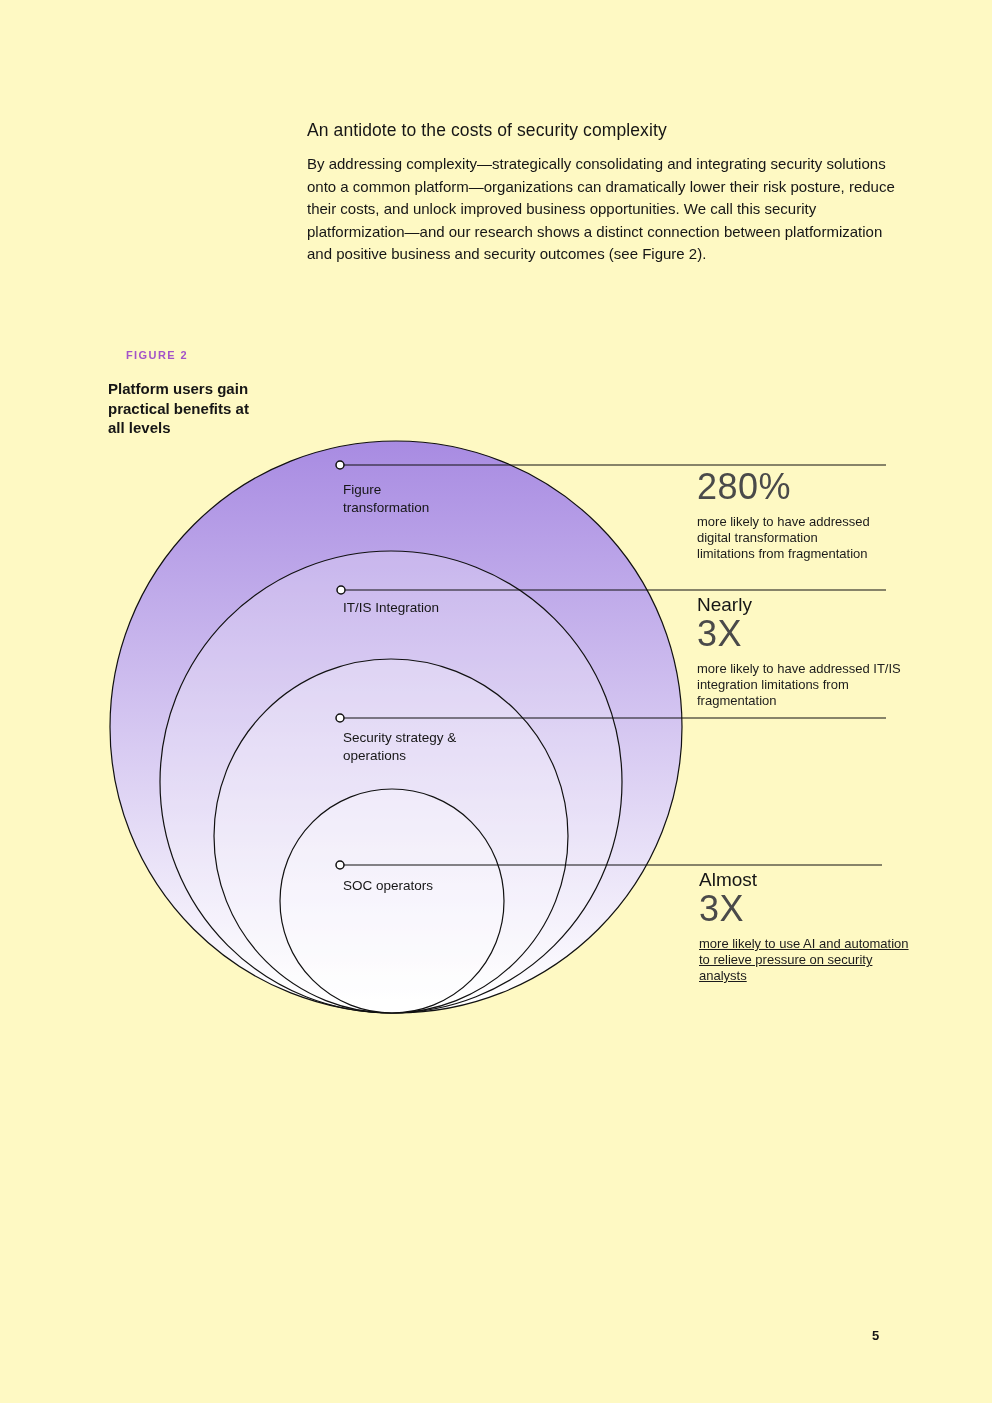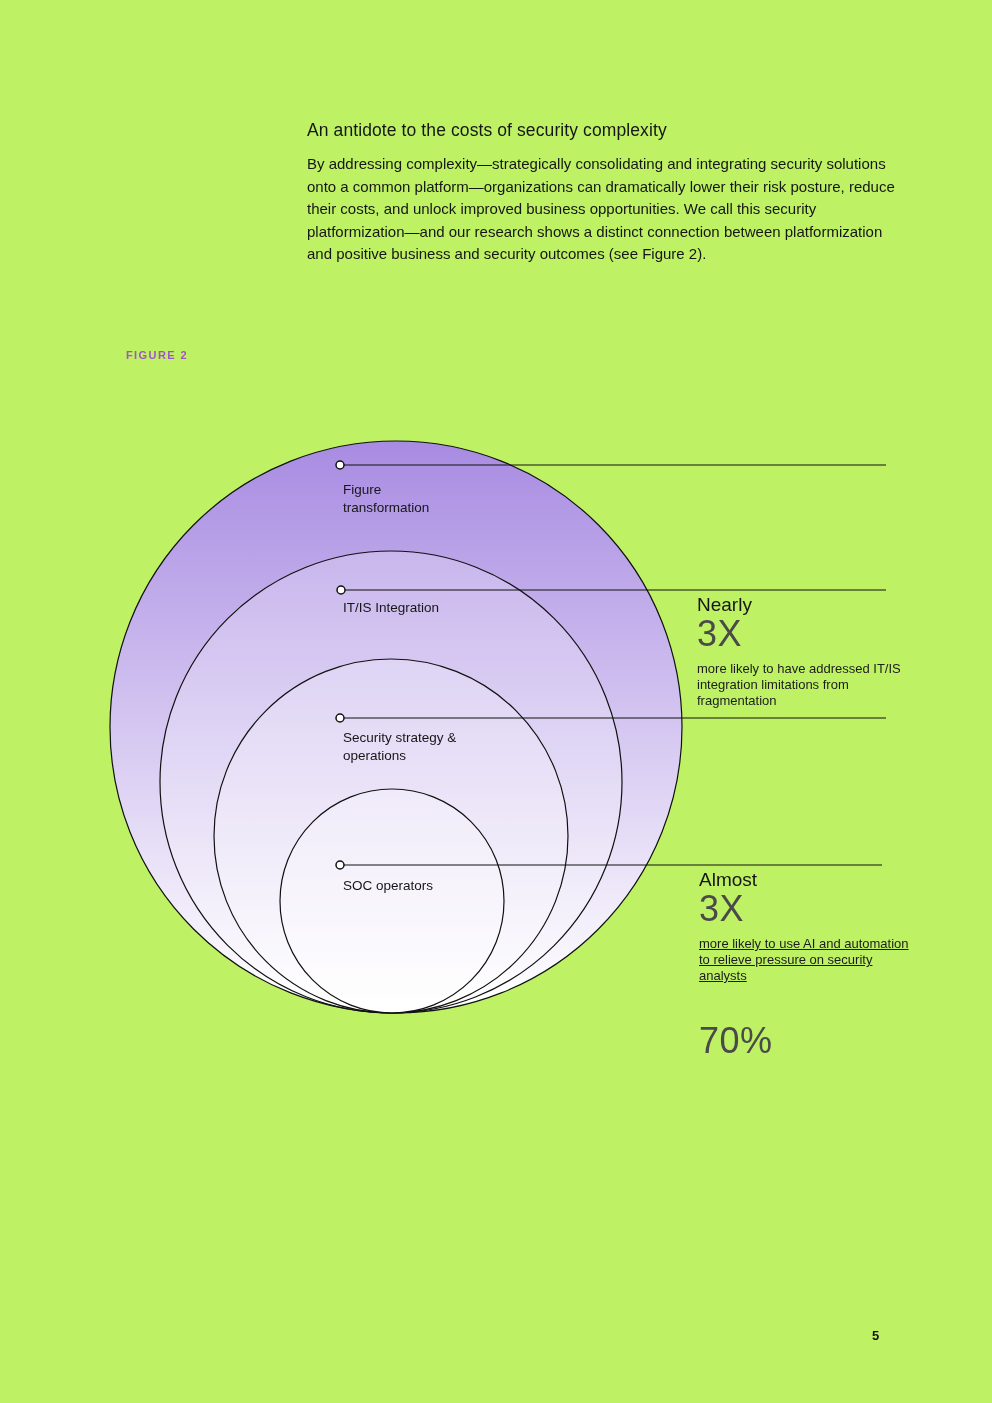--- a/index.html
+++ b/index.html
@@ -1,18 +1,18 @@
 <!DOCTYPE html>
 <html><head>
 <meta charset="utf-8">
 <style>
   * { margin:0; padding:0; box-sizing:border-box; }
   html,body { background:#ffffff; }
   body { font-family:"Liberation Sans", sans-serif; color:#141414; }
-  .page { position:relative; width:992px; height:1403px; background:#bef264; overflow:hidden; }
+  .page { position:relative; width:992px; height:1403px; background:#fef9c3; overflow:hidden; }
   .abs { position:absolute; }
 
   .heading { left:307px; top:120px; font-size:17.5px; font-weight:400; color:#161616; letter-spacing:0.1px; }
   .body-text { left:307px; top:153px; width:588px; font-size:15px; line-height:22.5px; color:#161616; }
 
   .figure-label { left:108px; top:349px; font-size:11px; font-weight:600; letter-spacing:1.4px;padding-left:18px; }
   .figure-title { left:108px; top:379px; width:158px; font-size:15px; font-weight:700; line-height:19.5px; color:#161616; }
 
   .diagram-svg { left:0; top:0; width:992px; height:1403px; display:block; }
 
@@ -36,20 +36,21 @@
 </style>
 </head>
 <body>
 
 <div class="page">
 
   <h1 class="abs heading">An antidote to the costs of security complexity</h1>
   <p class="abs body-text">By addressing complexity—strategically consolidating and integrating security solutions onto a common platform—organizations can dramatically lower their risk posture, reduce their costs, and unlock improved business opportunities. We call this security platformization—and our research shows a distinct connection between platformization and positive business and security outcomes (see Figure 2).</p>
 
   <div class="abs figure-label" style="color: rgb(163, 83, 201);">FIGURE 2</div>
+  <div class="abs figure-title">Platform users gain practical benefits at all levels</div>
 
   <svg class="abs diagram-svg" viewBox="0 0 992 1403" aria-hidden="true">
     <defs>
       <linearGradient id="ringGrad" gradientUnits="userSpaceOnUse" x1="0" y1="441" x2="0" y2="1000">
         <stop offset="0" stop-color="#a88be2"></stop>
         <stop offset="1" stop-color="#ffffff"></stop>
       </linearGradient>
     </defs>
 
     <circle cx="396" cy="727" r="286" fill="url(#ringGrad)" stroke="#111111" stroke-width="1.2"></circle>
@@ -70,33 +71,36 @@
       <circle cx="340" cy="718" r="4"></circle>
       <circle cx="340" cy="865" r="4"></circle>
     </g>
   </svg>
 
   <div class="abs ring-label rl0">Figure transformation</div>
   <div class="abs ring-label rl1">IT/IS Integration</div>
   <div class="abs ring-label rl2">Security strategy &amp; operations</div>
   <div class="abs ring-label rl3">SOC operators</div>
 
+  <div class="abs stat s0">
+    <div class="stat-value">280%</div>
+    <div class="stat-desc">more likely to have addressed digital transformation limitations from fragmentation</div>
+  </div>
 
   <div class="abs stat s1">
     <div class="stat-prefix">Nearly</div>
     <div class="stat-value">3X</div>
     <div class="stat-desc">more likely to have addressed IT/IS integration limitations from fragmentation</div>
   </div>
 
 
   <div class="abs stat s3">
     <div class="stat-prefix">Almost</div>
     <div class="stat-value">3X</div>
     <div class="stat-desc">more likely to use AI and automation to relieve pressure on security analysts</div>
   </div>
 
   <div class="abs stat s4">
-    <div class="stat-value">70%</div>
   </div>
 
   <div class="abs page-number">5</div>
 
 </div>
 
 </body></html>

